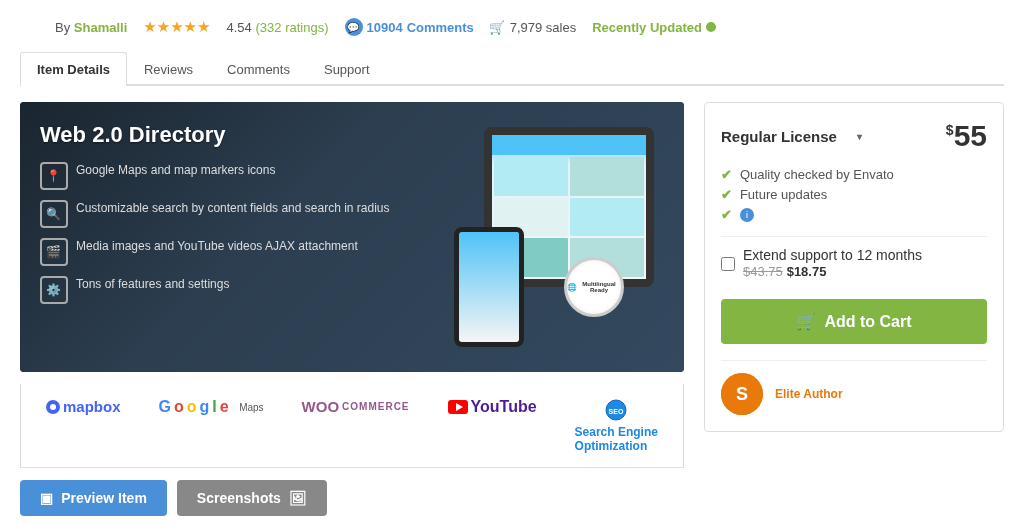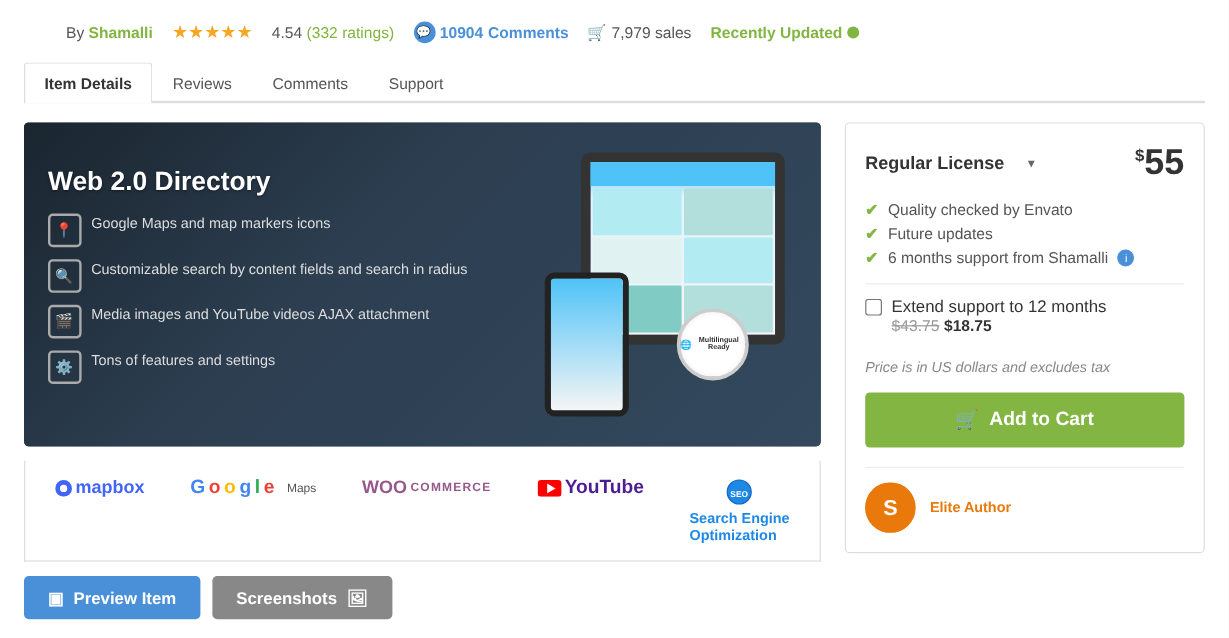--- a/index.html
+++ b/index.html
@@ -31,21 +31,21 @@
     .main-content { display: flex; gap: 20px; padding-top: 16px; }
     
     
     .left-col { flex: 1; min-width: 0; }
     
     
     .plugin-image-area { background: #2c3e50; border-radius: 4px; overflow: hidden; margin-bottom: 12px; position: relative; height: 270px; display: flex; align-items: center; justify-content: center; }
     
     .plugin-image-bg { width: 100%; height: 100%; background: linear-gradient(135deg, #1a252f 0%, #2c3e50 40%, #34495e 100%); position: relative; overflow: hidden; padding: 20px; display: flex; gap: 20px; }
     
-    .plugin-text-col { flex: 1; color: white; margin-top: 16px; }
+    .plugin-text-col { flex: 1; color: white; }
     .plugin-title { font-size: 22px; font-weight: 900; color: white; line-height: 1.2; margin-bottom: 14px; text-shadow: 0 1px 2px rgba(0,0,0,0.5); }
     
     .feature-list { list-style: none; display: flex; flex-direction: column; gap: 10px; }
     .feature-item { display: flex; align-items: flex-start; gap: 8px; color: #ddd; font-size: 12px; line-height: 1.4; }
     .feature-icon { width: 28px; height: 28px; border: 2px solid #aaa; border-radius: 4px; display: flex; align-items: center; justify-content: center; font-size: 12px; flex-shrink: 0; color: #ccc; margin-top: 0; }
     
     .plugin-device-col { width: 220px; display: flex; align-items: center; justify-content: center; position: relative; }
     
     
     .devices-container { position: relative; width: 200px; height: 220px; }
@@ -89,21 +89,21 @@
     .license-label { font-weight: 700; font-size: 15px; display: flex; align-items: center; gap: 20px; }
     .dropdown-arrow { font-size: 10px; color: #666; }
     .price { font-size: 30px; font-weight: 900; color: #333; }
     .price sup { font-size: 14px; vertical-align: super; }
     
     .checklist { list-style: none; margin-bottom: 14px; display: flex; flex-direction: column; gap: 5px; }
     .check-item { display: flex; align-items: center; gap: 8px; font-size: 13px; color: #555; }
     .check-mark { color: #82b541; font-weight: 700; }
     .info-icon { width: 14px; height: 14px; background: #4a90d9; border-radius: 50%; color: white; font-size: 9px; display: inline-flex; align-items: center; justify-content: center; cursor: pointer; }
     
-    .extend-support { display: flex; align-items: flex-start; gap: 8px; padding: 10px 0; border-top: 1px solid #eee; margin-bottom: 10px; }
+    .extend-support { display: flex; align-items: center; gap: 8px; padding: 10px 0; border-top: 1px solid #eee; margin-bottom: 10px; }
     .checkbox-ext { width: 14px; height: 14px; border: 1px solid #ccc; background: white; flex-shrink: 0; margin-top: 2px; }
     .price-old { color: #999; text-decoration: line-through; font-size: 13px; }
     .price-new { color: #333; font-weight: 700; font-size: 13px; }
     
     .tax-note { font-size: 12px; color: #888; font-style: italic; margin-bottom: 14px; }
     
     .add-to-cart-btn { width: 100%; background: #82b541; color: white; border: none; padding: 13px; border-radius: 4px; font-size: 16px; font-weight: 700; cursor: pointer; display: flex; align-items: center; justify-content: center; gap: 8px; margin-bottom: 16px; }
     
     .author-box { display: flex; align-items: center; gap: 12px; padding-top: 12px; border-top: 1px solid #eee; }
     .author-avatar { width: 42px; height: 42px; background: linear-gradient(135deg, #e8790a, #f59e0b); border-radius: 50%; display: flex; align-items: center; justify-content: center; color: white; font-size: 18px; flex-shrink: 0; }
@@ -264,35 +264,33 @@
           <li class="check-item">
             <span class="check-mark">✔</span>
             <span>Quality checked by Envato</span>
           </li>
           <li class="check-item">
             <span class="check-mark">✔</span>
             <span>Future updates</span>
           </li>
           <li class="check-item">
             <span class="check-mark">✔</span>
-            <span>6 months support from Shamalli</span>
             <span class="info-icon">i</span>
           </li>
         </ul>
 
         <div class="extend-support">
           <input type="checkbox" class="checkbox-ext" style="">
           <div>
             <span>Extend support to 12 months</span><br>
             <span class="price-old">$43.75</span>
             <span class="price-new">$18.75</span>
           </div>
         </div>
 
-        <p class="tax-note">Price is in US dollars and excludes tax</p>
 
         <button class="add-to-cart-btn">
           <span>🛒</span>
           <span>Add to Cart</span>
         </button>
 
         <div class="author-box">
           <div class="author-avatar">
             <svg width="42" height="42" viewBox="0 0 42 42">
                 <circle cx="21" cy="21" r="21" fill="#e8790a"></circle>

